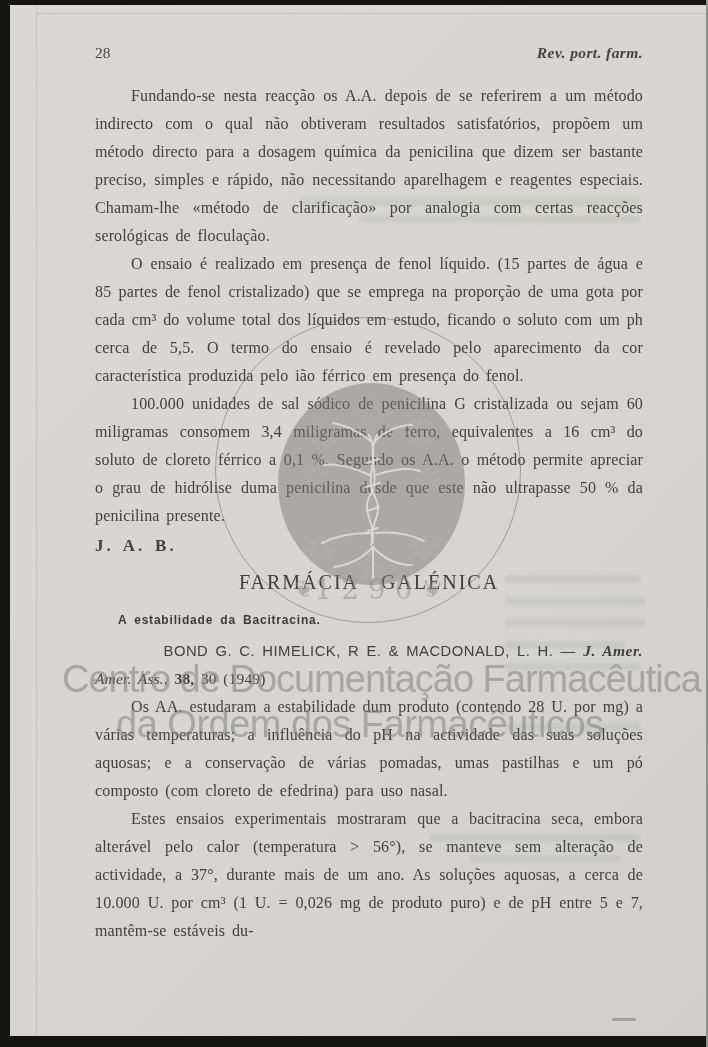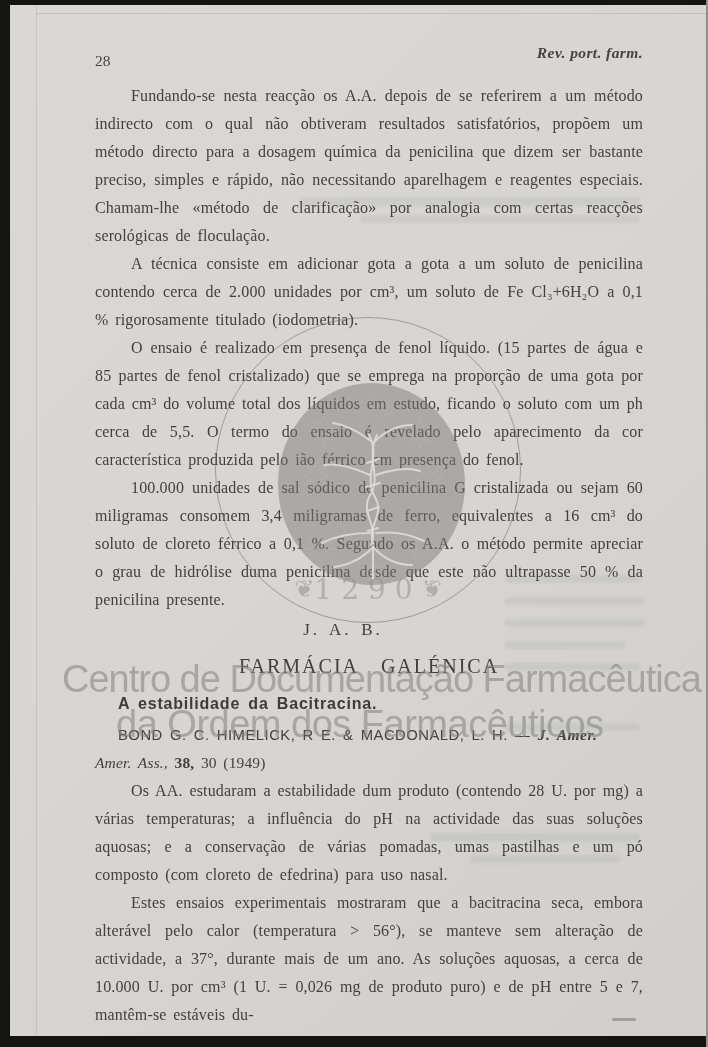--- a/index.html
+++ b/index.html
@@ -15,38 +15,38 @@
   .edge.bottom{left:0;top:1036px;width:708px;height:11px;}
   .edge.right{left:706px;top:0;width:2px;height:1047px;background:#8f8f8c;}
   .innerline-v{position:absolute;left:36px;top:0;width:1px;height:1047px;
                background:rgba(40,40,38,.10);z-index:2;}
   .innerline-h{position:absolute;left:36px;top:13px;width:672px;height:1px;
                background:rgba(40,40,38,.12);z-index:2;}
 
   
   .runhead{position:absolute;top:44px;left:95px;width:548px;z-index:5;
            color:#45443f;font-size:15.5px;}
-  .pagenum{position:absolute;left:0;top:8px;}
+  .pagenum{position:absolute;left:0;top:0;}
   .journal{position:absolute;right:0;top:0;font-style:italic;font-weight:bold;
            letter-spacing:.4px;text-align:center;}
 
   
   .col{position:absolute;left:95px;top:82px;width:548px;z-index:5;
        color:#42413d;font-size:16px;line-height:28px;
        text-align:justify;word-spacing:2.6px;letter-spacing:.15px;}
   .col p{margin:0;text-indent:36px;}
-  .sig{text-align:center;padding-right:52px;text-indent:0 !important;
-       letter-spacing:3px;font-size:17px;margin-top:2px !important;}
+  .sig{text-align:left;padding-right:52px;text-indent:0 !important;
+       letter-spacing:3px;font-size:17px;margin-top:2px !important;font-weight:bold;}
   .sect-title{margin:8px 0 10px 0;text-align:center;font-weight:normal;
         font-size:20px;letter-spacing:2px;word-spacing:16px;color:#403f3b;}
   .subhead{margin:0 0 3px 0;padding-left:23px;
         font-family:"Liberation Sans","DejaVu Sans",sans-serif;
-        font-weight:bold;font-size:16px;letter-spacing:.8px;
+        font-weight:bold;font-size:12px;letter-spacing:.8px;
         word-spacing:3px;color:#3d3c38;text-align:left;}
-  .refline1{padding-left:23px;text-indent:0 !important;text-align:left;
+  .refline1{padding-left:23px;text-indent:0 !important;text-align:right;
         font-family:"Liberation Sans","DejaVu Sans",sans-serif;
         font-size:14.8px;letter-spacing:.5px;}
   .refline1 .jrn{font-family:"Liberation Serif","DejaVu Serif",serif;
         font-style:italic;font-size:15.5px;font-weight:bold;}
   .refline2{text-indent:0 !important;text-align:left;font-style:italic;
         font-size:15.5px;}
   .refline2 b{font-style:normal;}
   .refline2 .plain{font-style:normal;}
 
   
@@ -101,21 +101,20 @@
   <div class="ghost" style="left:470px;top:855px;width:150px;height:8px;"></div>
   <div class="smudge"></div>
 
   <div class="runhead">
     <span class="pagenum">28</span>
     <span class="journal">Rev. port. farm.</span>
   </div>
 
   <div class="col">
     <p>Fundando-se nesta reacção os A.A. depois de se referirem a um método indirecto com o qual não obtiveram resultados satisfatórios, propõem um método directo para a dosagem química da penicilina que dizem ser bastante preciso, simples e rápido, não necessitando aparelhagem e reagentes especiais. Chamam-lhe «método de clarificação» por analogia com certas reacções serológicas de floculação.</p>
-    <p>A técnica consiste em adicionar gota a gota a um soluto de penicilina contendo cerca de 2.000 unidades por cm³, um soluto de Fe Cl₃+6H₂O a 0,1 % rigorosamente titulado (iodometria).</p>
     <p>O ensaio é realizado em presença de fenol líquido. (15 partes de água e 85 partes de fenol cristalizado) que se emprega na proporção de uma gota por cada cm³ do volume total dos líquidos em estudo, ficando o soluto com um ph cerca de 5,5. O termo do ensaio é revelado pelo aparecimento da cor característica produzida pelo ião férrico em presença do fenol.</p>
     <p>100.000 unidades de sal sódico de penicilina G cristalizada ou sejam 60 miligramas consomem 3,4 miligramas de ferro, equivalentes a 16 cm³ do soluto de cloreto férrico a 0,1 %. Segundo os A.A. o método permite apreciar o grau de hidrólise duma penicilina desde que este não ultrapasse 50 % da penicilina presente.</p>
     <p class="sig">J. A. B.</p>
 
     <h1 class="sect-title">FARMÁCIA GALÉNICA</h1>
 
     <h2 class="subhead">A estabilidade da Bacitracina.</h2>
 
     <p class="refline1"><span>BOND G. C. HIMELICK, R E. &amp; MACDONALD, L. H. —</span> <span class="jrn">J. Amer.</span></p>
     <p class="refline2"><span>Amer. Ass.,</span> <b>38,</b> <span class="plain">30 (1949)</span></p>

